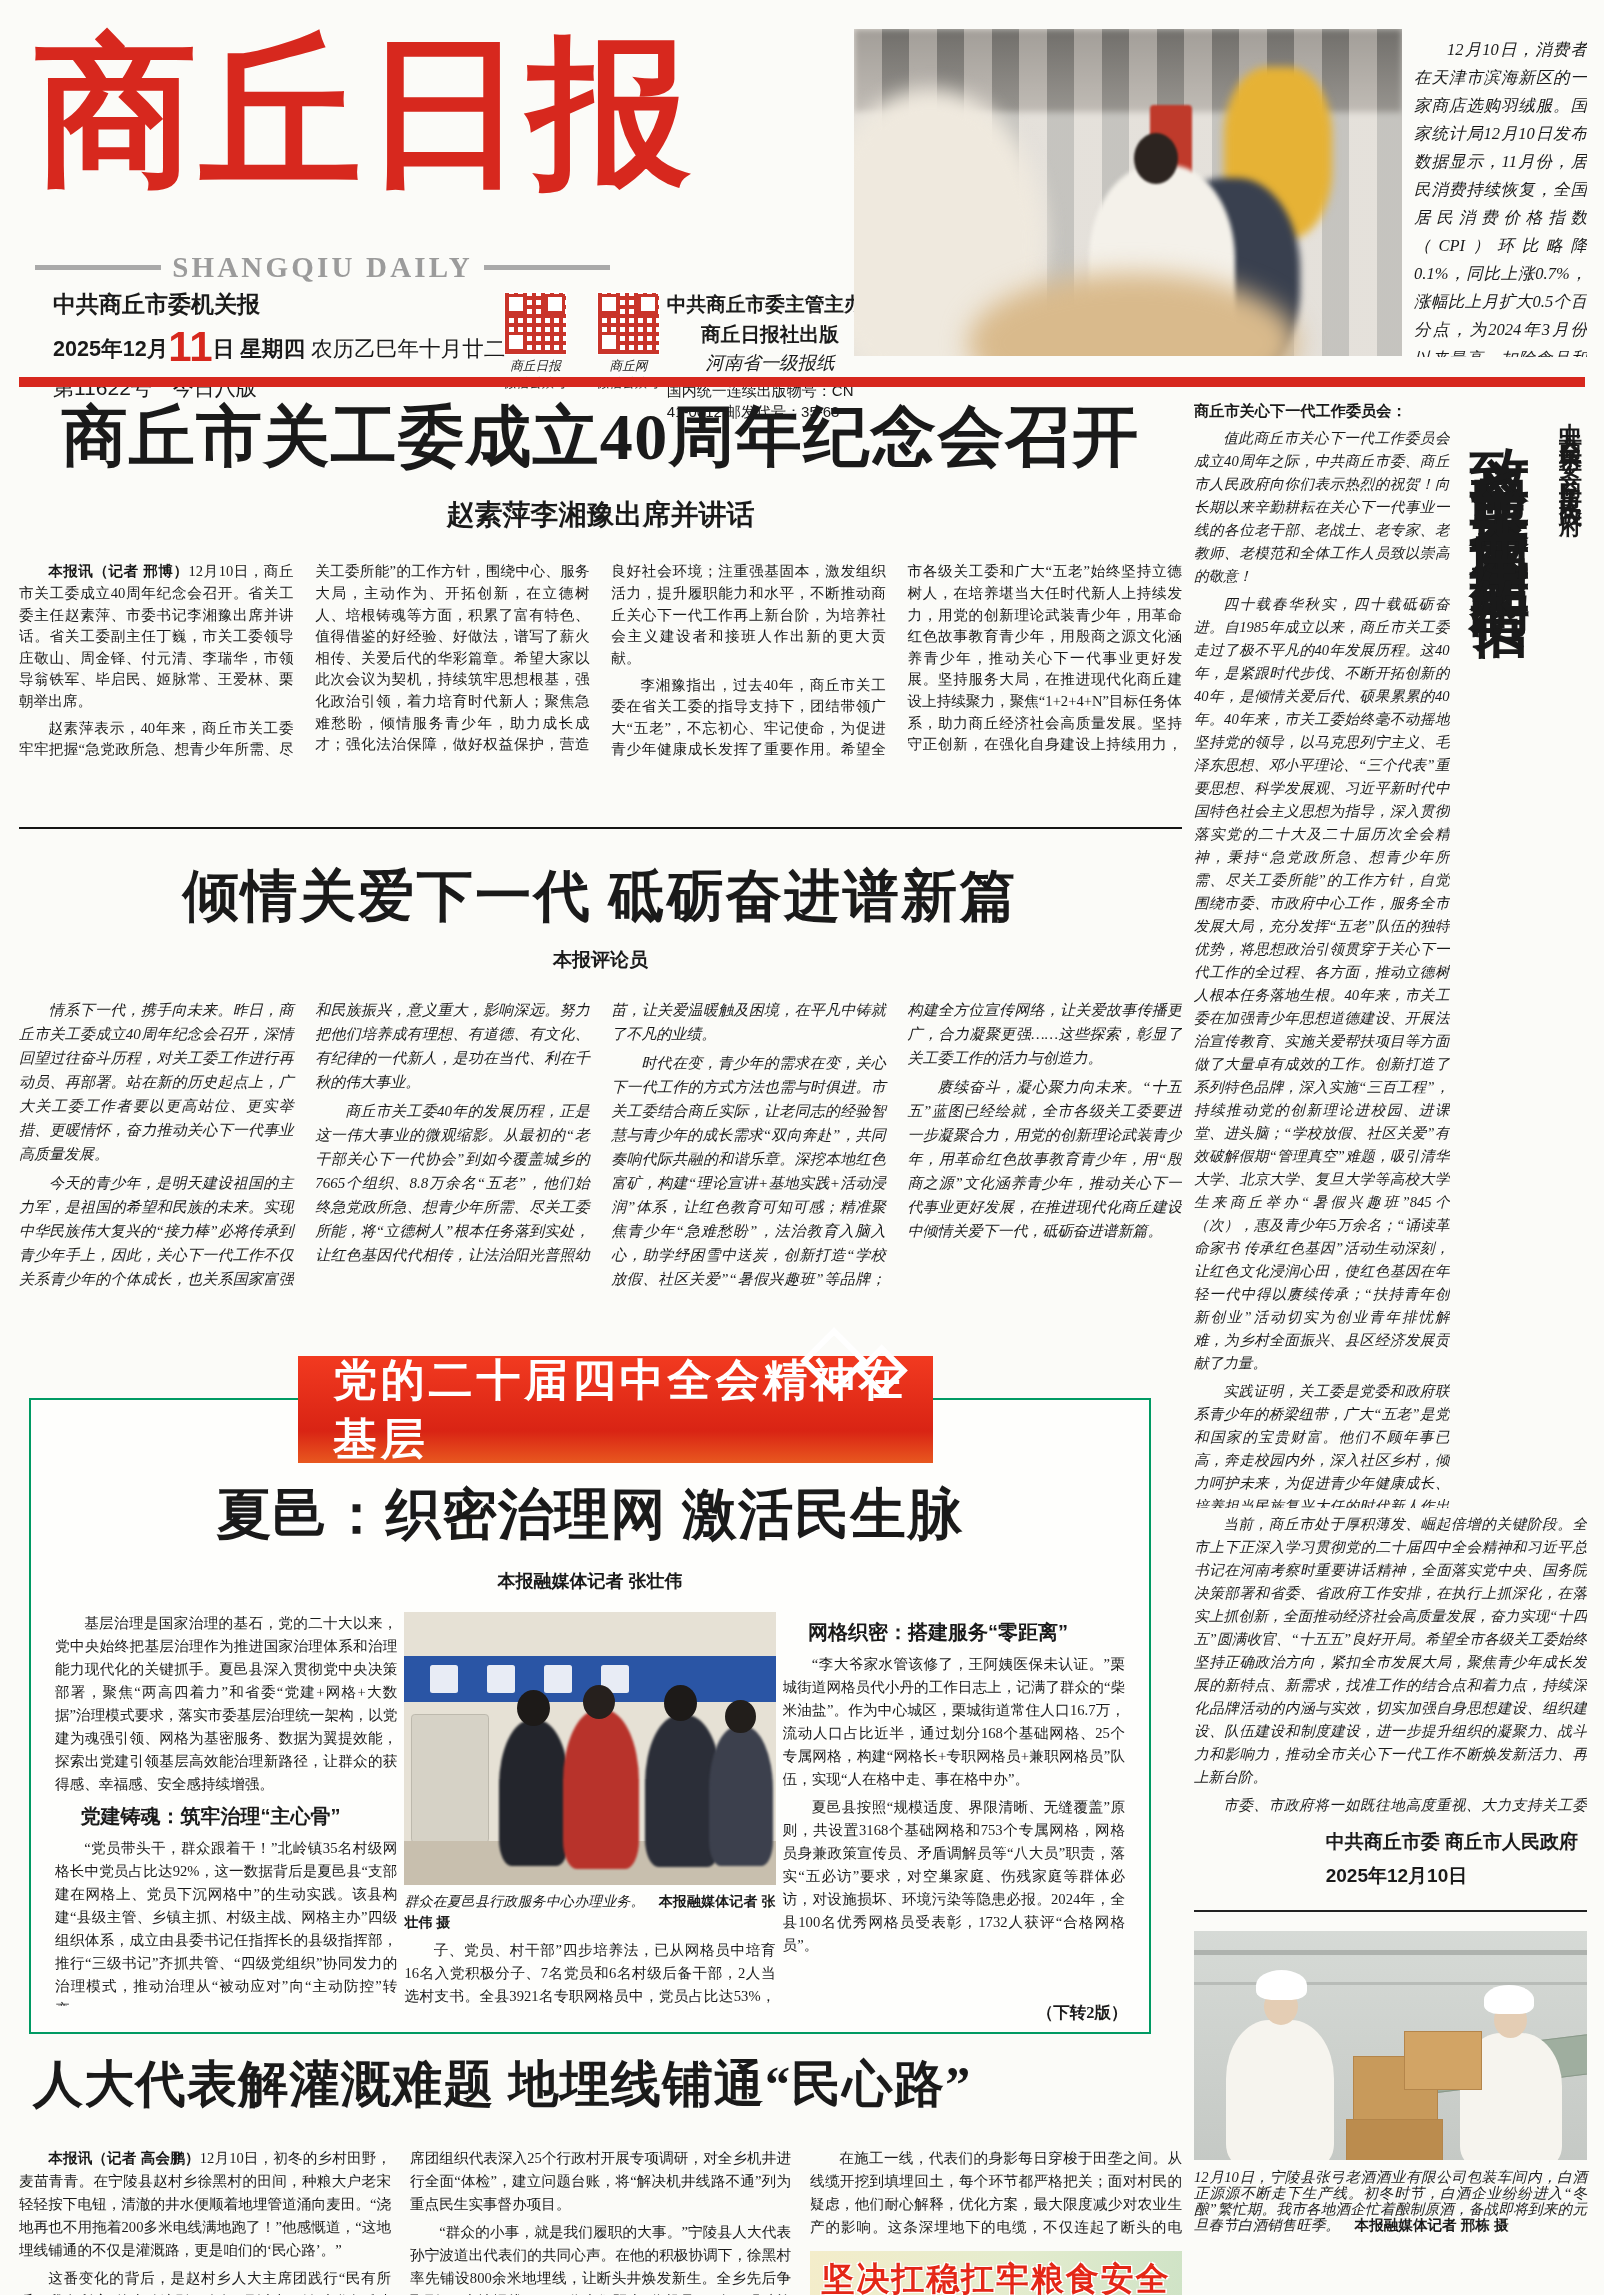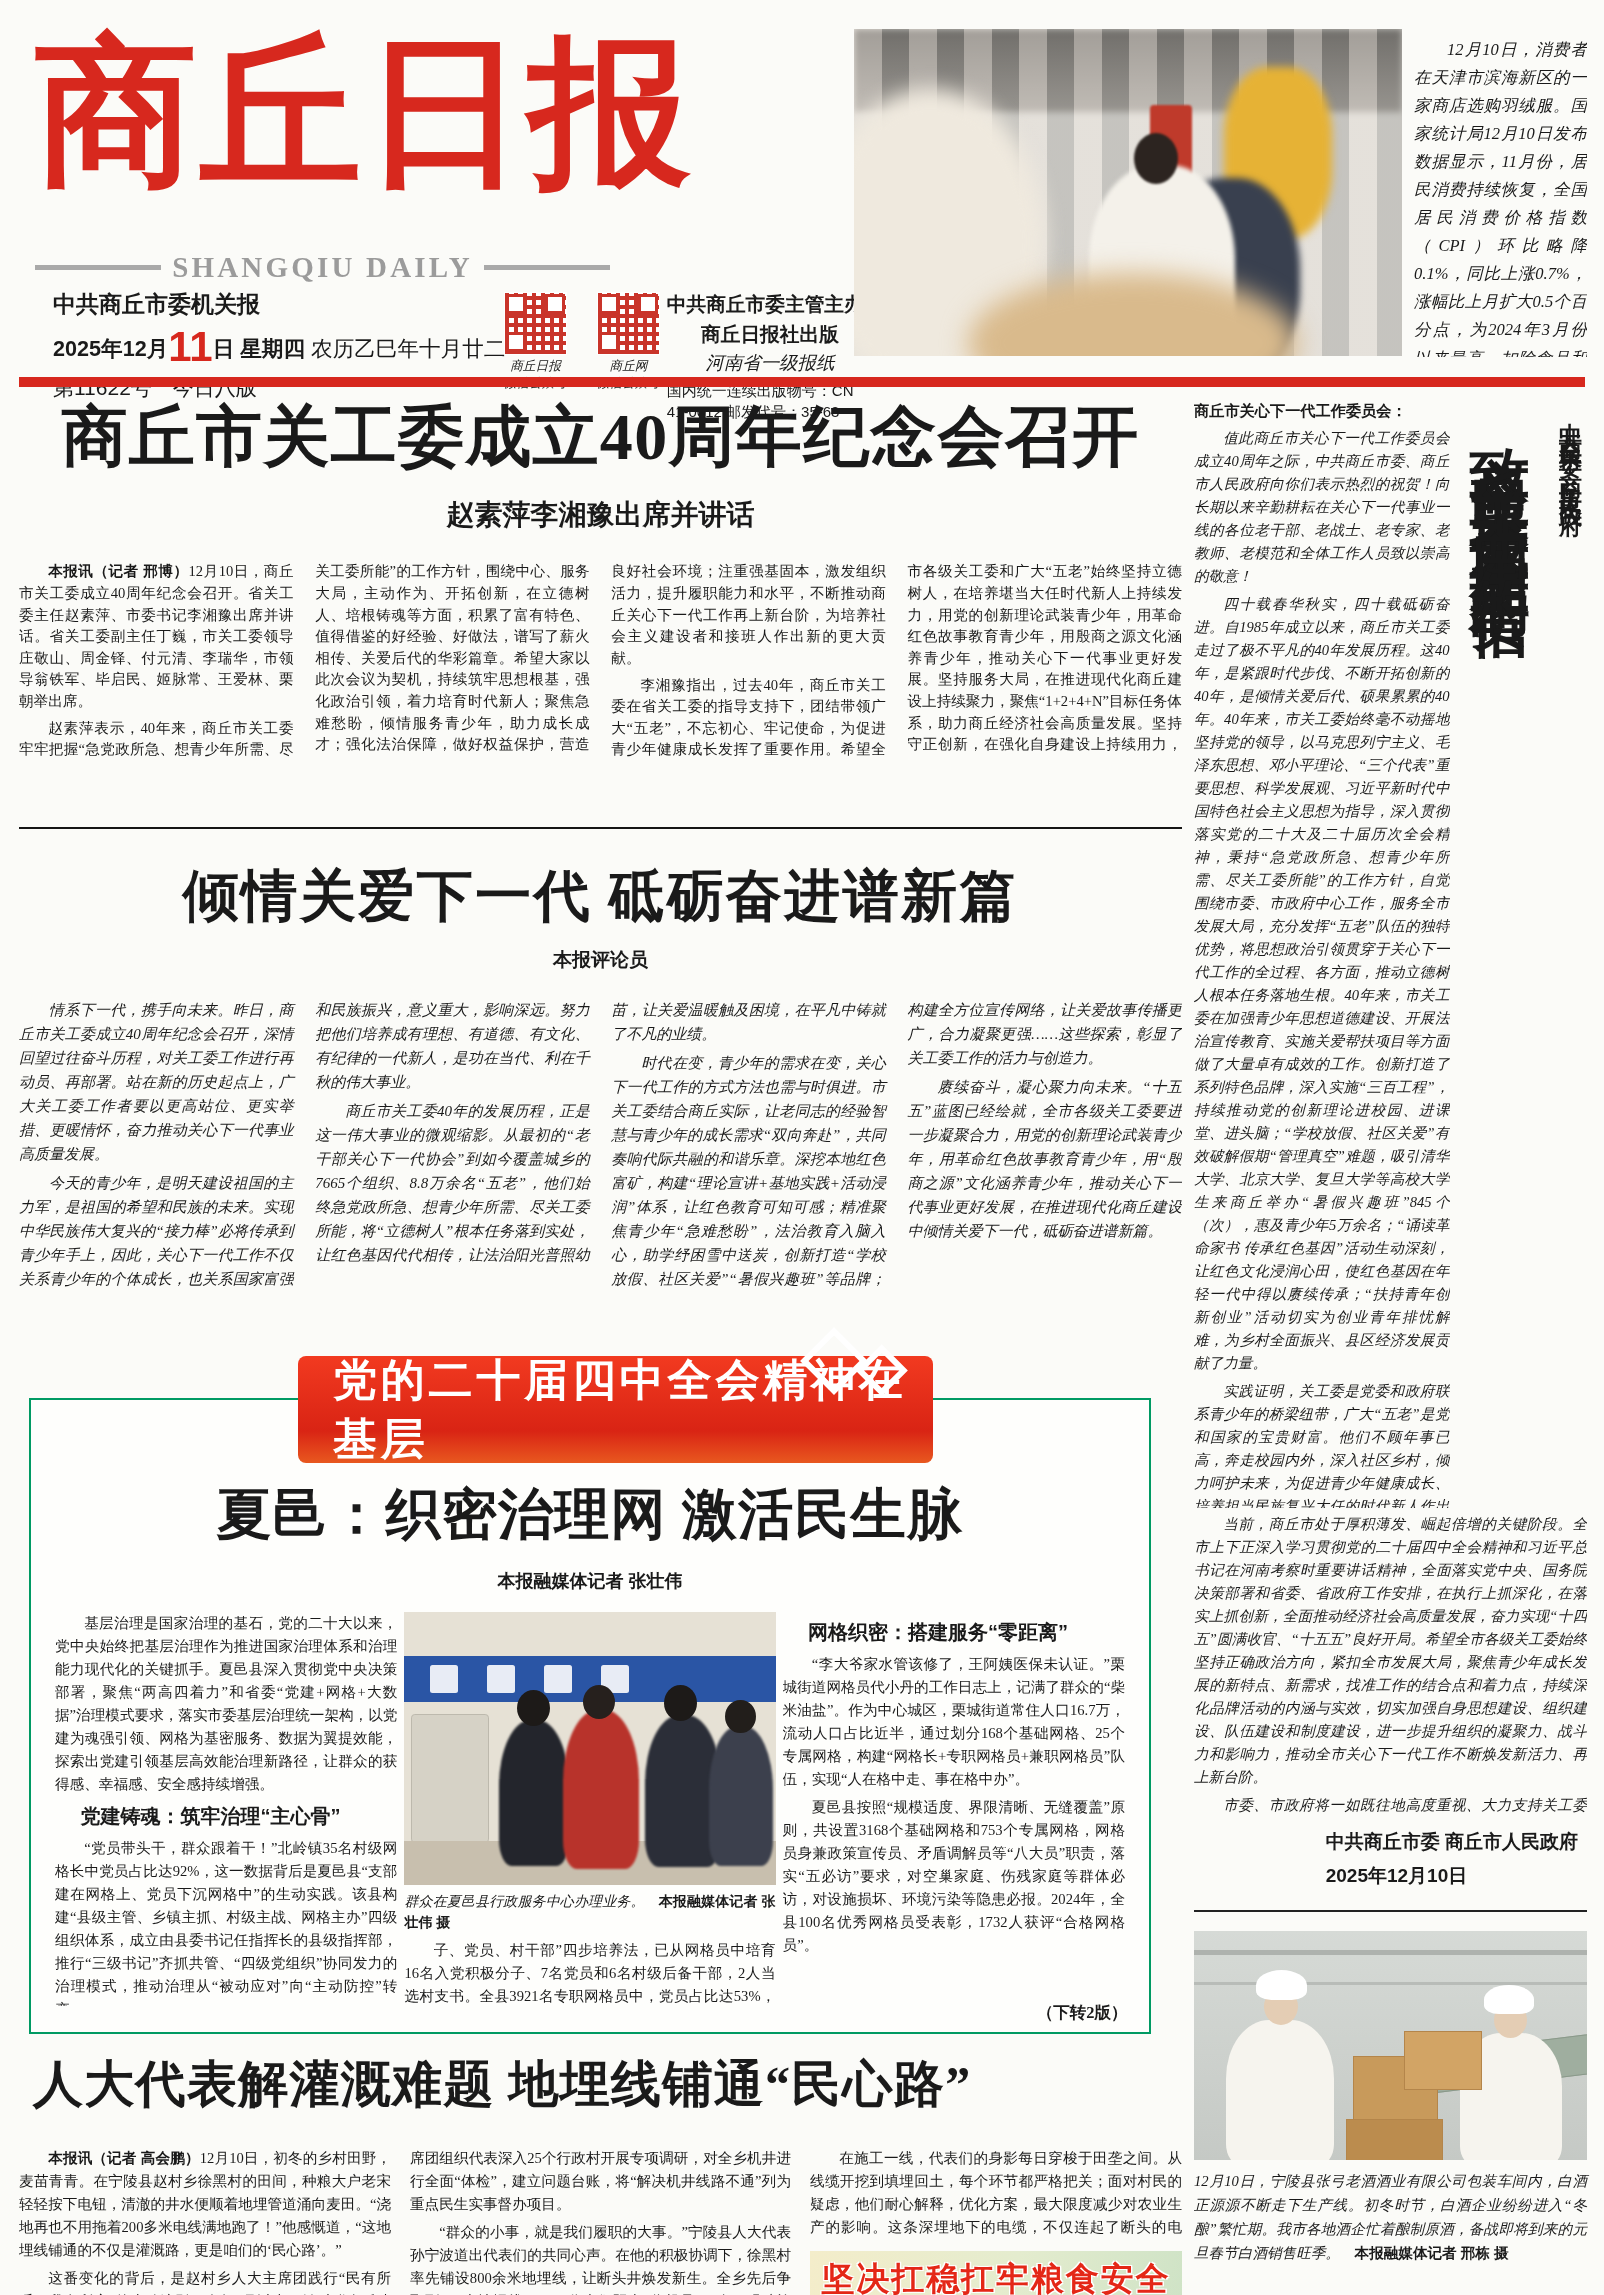--- a/index.html
+++ b/index.html
@@ -60,21 +60,21 @@
   
   .editorial{left:19px;top:859px;width:1163px;}
   .ed-h2{font-size:56px;font-weight:bold;text-align:center;letter-spacing:2.5px;}
   .ed-by{font-size:19px;text-align:center;margin-top:12px;font-weight:bold;}
   .ed-body{margin-top:25.4px;height:311px;overflow:hidden;column-count:4;column-gap:21.6px;column-fill:auto;
       font-size:15px;line-height:24px;text-align:justify;font-style:italic;}
   
   .xiayi-box{left:29px;top:1398px;width:1118px;height:632px;border:2.5px solid #009a63;background:#fefefc;}
   .party-banner{position:absolute;left:267px;top:-44px;width:635px;height:107px;z-index:3;
       background:linear-gradient(180deg,#f23a20 0%,#d92414 70%,#e8581f 100%);
-      display:flex;align-items:center;padding-left:35px;box-sizing:border-box;border-radius:8px;}
+      display:flex;align-items:center;padding-left:35px;box-sizing:border-box;border-radius:0;}
   .party-banner .txt{color:#fff;font-size:44px;font-weight:bold;letter-spacing:3.8px;}
   .roof{position:absolute;border:6.4px solid #fff;background:transparent;transform:rotate(45deg);}
   .roof.r1{width:36px;height:36px;right:75px;top:-19px;}
   .roof.r2{width:25.4px;height:25.4px;right:33px;top:-3.8px;}
   .xy-h{font-size:55px;font-weight:bold;text-align:center;margin-top:78px;letter-spacing:1.3px;}
   .xy-by{font-size:18px;text-align:center;margin-top:16.5px;font-weight:bold;}
   .xy-cols{display:flex;gap:7px;margin:19px 24px 0 24px;height:394px;overflow:hidden;}
   .xy-col{font-size:14.6px;line-height:23px;text-align:justify;overflow:hidden;}
   .xy-c1{width:346px;}.xy-c2{width:375px;}.xy-c3{width:346px;}
   .xy-sub{font-size:20px;font-weight:bold;text-indent:0;margin:9px 0 9px 25.4px;font-family:"Liberation Sans","DejaVu Sans",sans-serif;}
@@ -117,21 +117,21 @@
   .lt-rule{margin-top:16.5px;height:1.9px;background:#222;}
   .lt-photo{margin-top:19px;width:393px;height:229px;background:linear-gradient(#d6dad6,#c5c9c5);position:relative;overflow:hidden;}
   .lt-photo .sh{position:absolute;}
   .lp-beam{left:0;top:19px;width:100%;height:5.1px;background:#aeb2ae;}
   .lp-beam2{left:0;top:51px;width:100%;height:3.2px;background:#b8bcb8;}
   .lp-worker{border-radius:40% 40% 15% 15%;background:#f6f4ee;filter:blur(0.6px);}
   .lp-cap{background:#fff;border-radius:50% 50% 30% 30%;}
   .lp-face{background:#e4cdb4;border-radius:50%;}
   .lp-box{background:#c89a5b;border:1.9px solid #b4854a;}
   .lp-belt{left:191px;top:114px;width:229px;height:38px;background:#9fae9f;transform:rotate(-7deg);border:1.9px solid #8a998a;}
-  .lt-cap{margin-top:9px;font-size:14.6px;line-height:24px;text-align:justify;font-style:italic;}
+  .lt-cap{margin-top:9px;font-size:14.6px;line-height:16px;text-align:justify;font-style:italic;}
   .lt-cap .credit{font-style:normal;font-weight:bold;white-space:nowrap;}
 </style>
 </head>
 <body>
 
 <div class="abs logo">商丘日报</div>
 <div class="abs logo-sub">
   <span class="bar"></span>
   <span class="logo-en">SHANGQIU DAILY</span>
   <span class="bar"></span>

